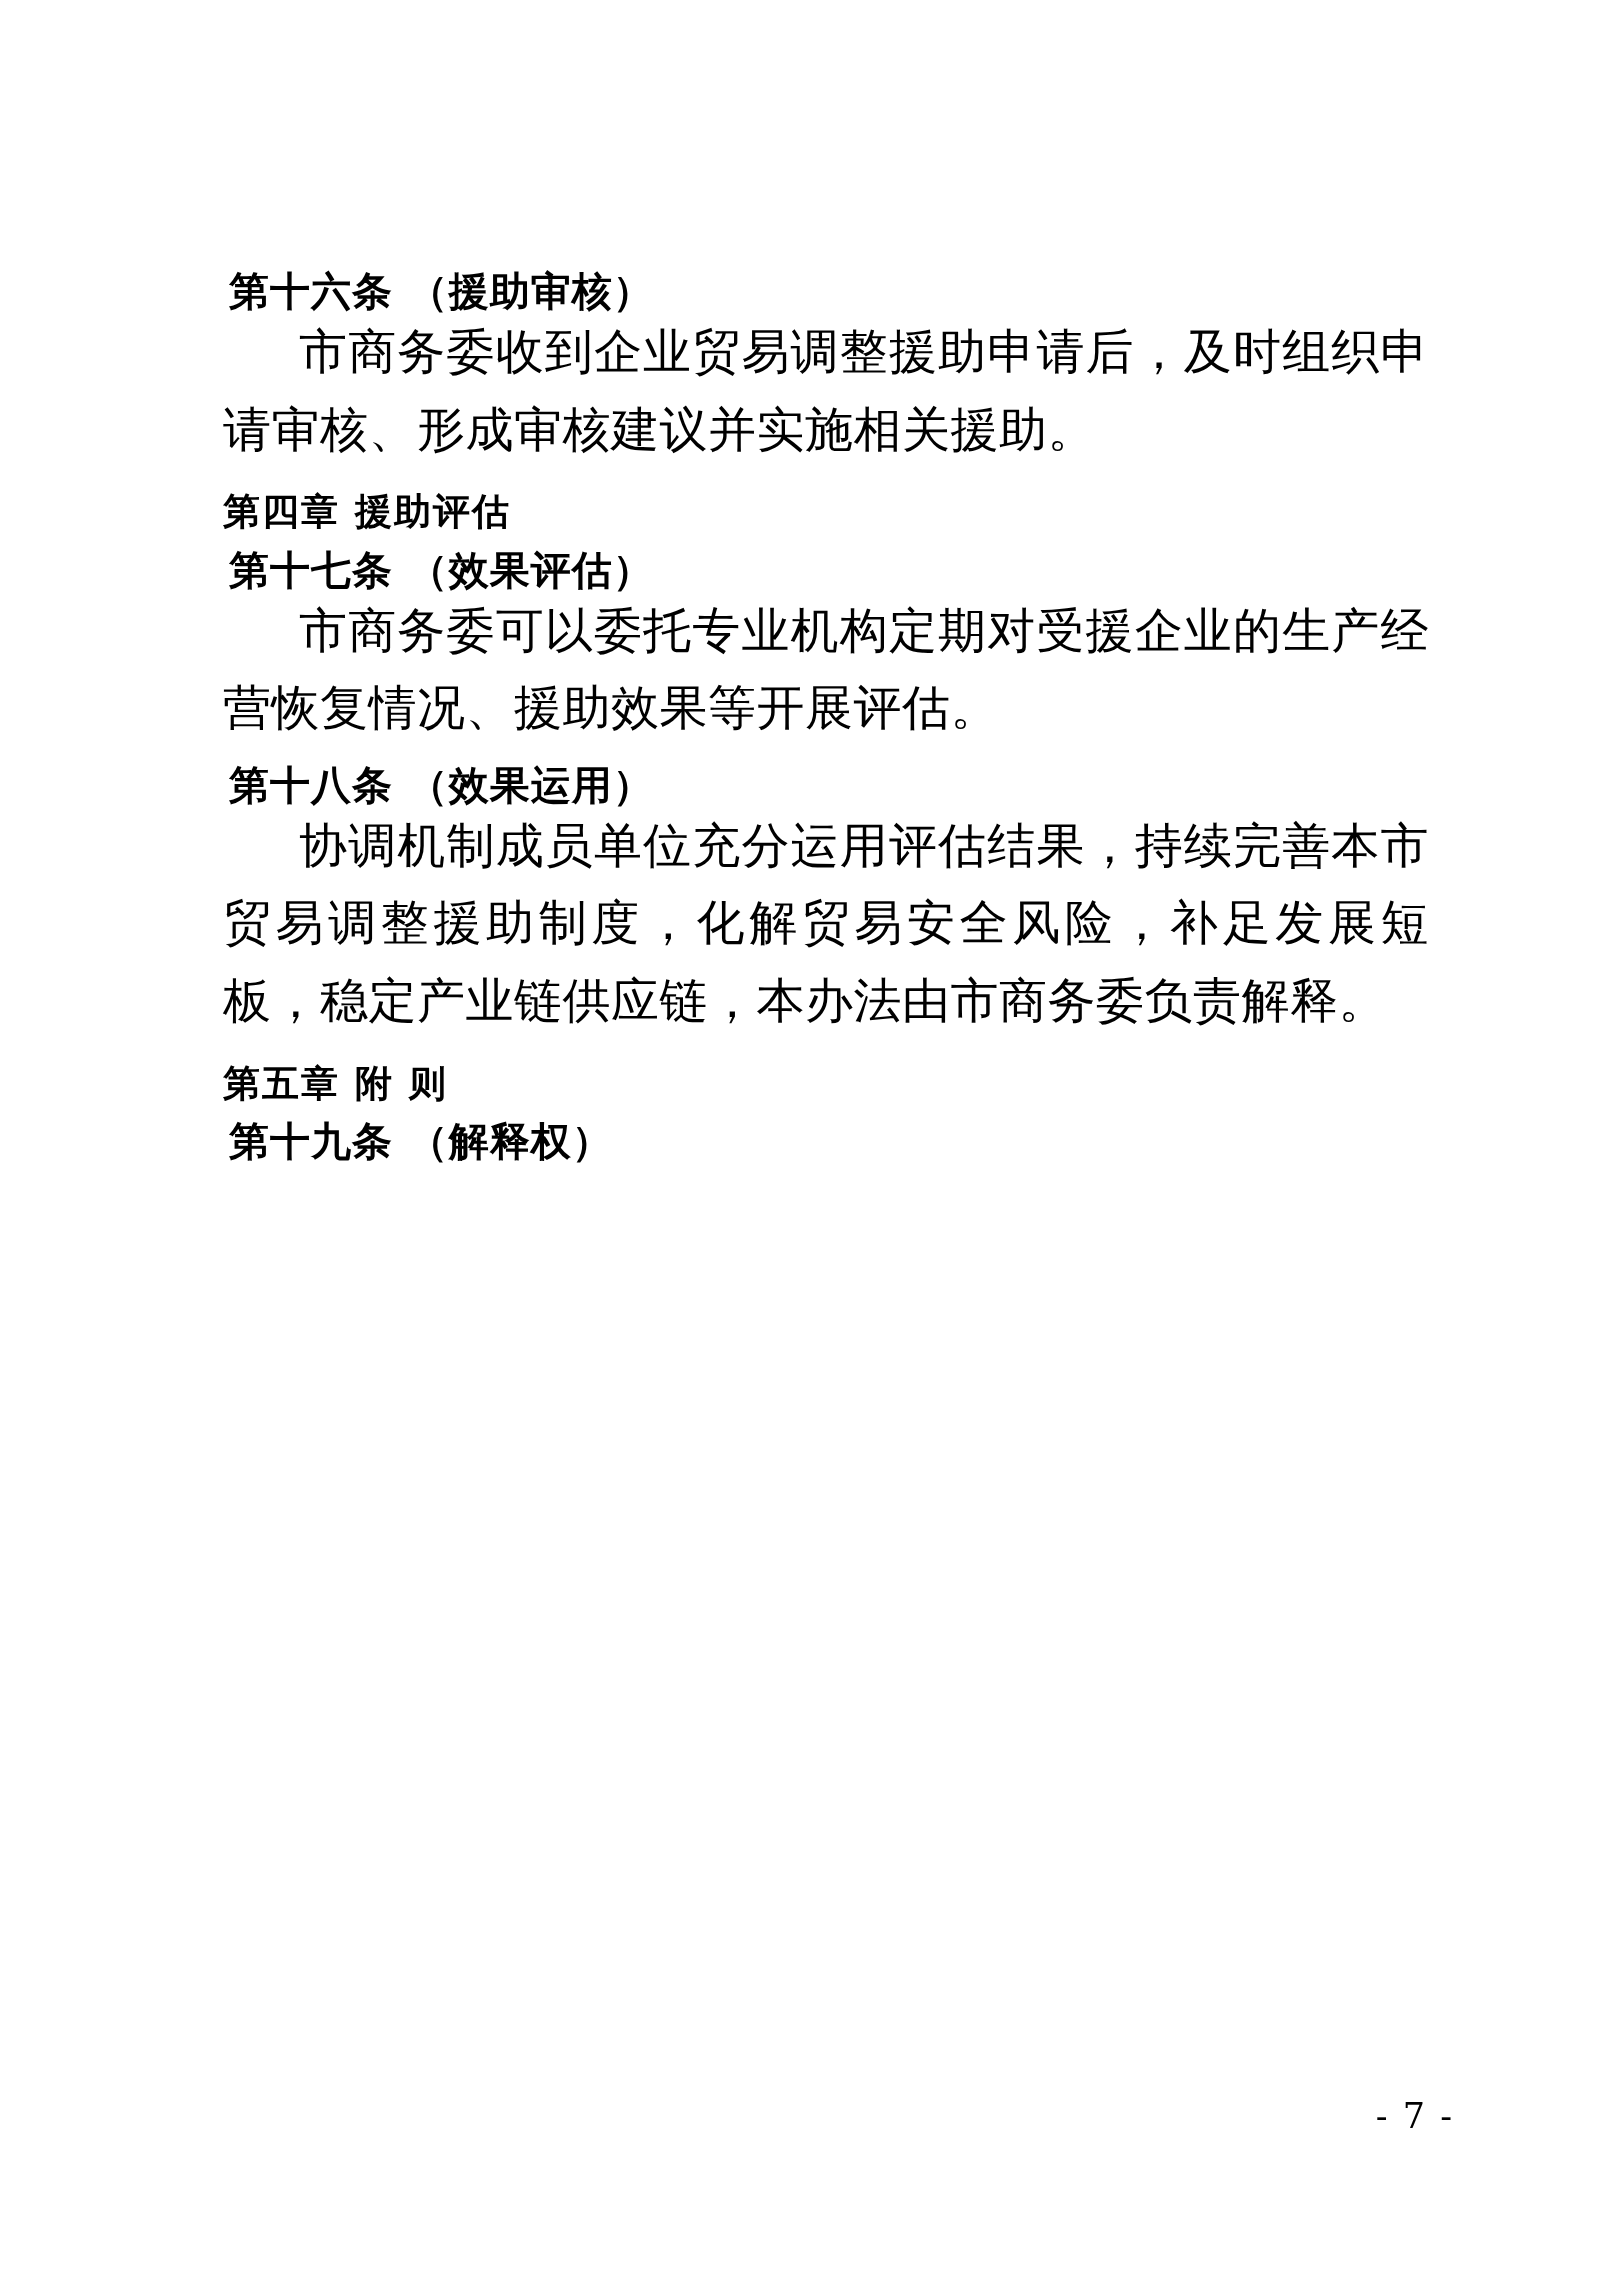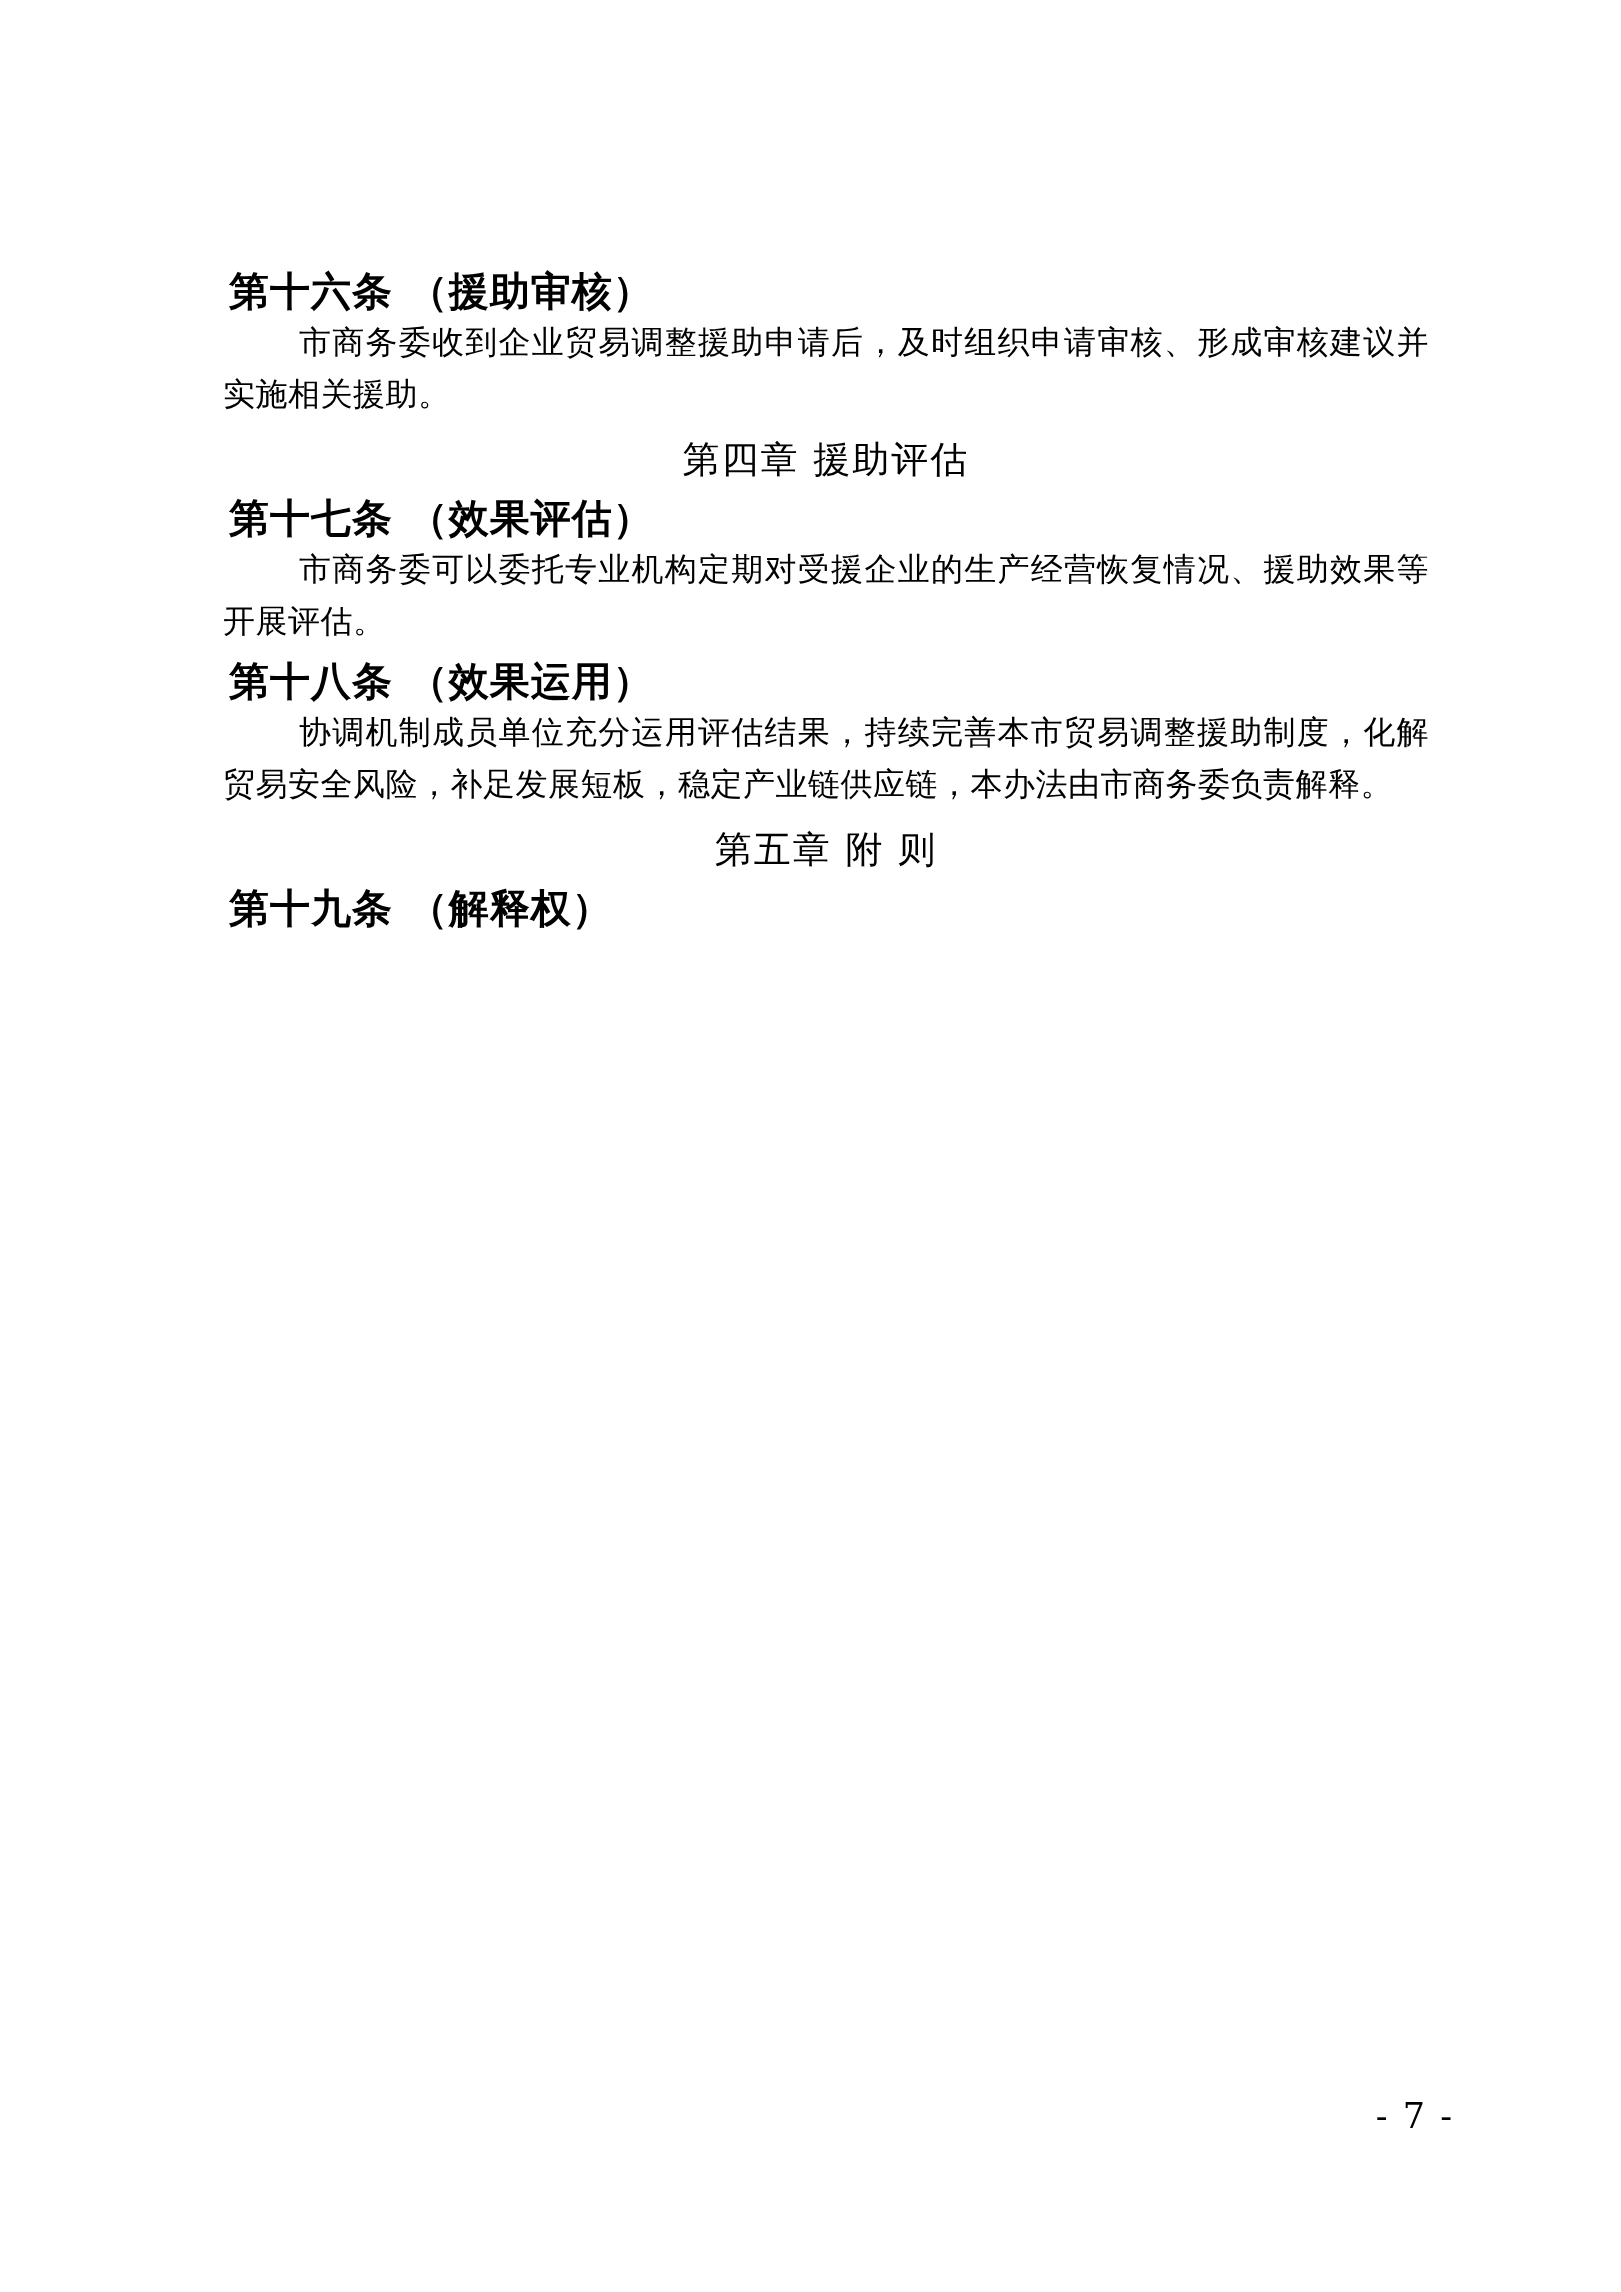--- a/index.html
+++ b/index.html
@@ -37,36 +37,35 @@
     font-weight: bold;
     font-size: 40px;
     line-height: 1.0;
     letter-spacing: 1px;
     margin: 0 0 5.9px 0;
     padding-left: 5.9px;
     white-space: nowrap;
   }
   
   .para {
-    font-family: Liberation Serif, serif;
-    font-size: 32px;
+    font-family: Liberation Mono, monospace;
+    font-size: 48px;
     line-height: 1.62;
     text-align: justify;
     text-justify: inter-ideograph;
     text-indent: 76px;
     margin: 0 0 3.9px 0;
     letter-spacing: 0.5px;
   }
   
   .chapter-head {
     font-family: "DejaVu Sans", "Liberation Sans", sans-serif;
-    font-weight: normal;
+    font-weight: bold;
     font-size: 37px;
     line-height: 1.4;
-    text-align: center;
     margin: 13.7px 0 11.8px 0;
     letter-spacing: 2px;
   }
   .spacer-sm { height: 9.8px; }
 
   .page-number {
     position: absolute;
     left: 0;
     right: 167px;
     bottom: 157px;

